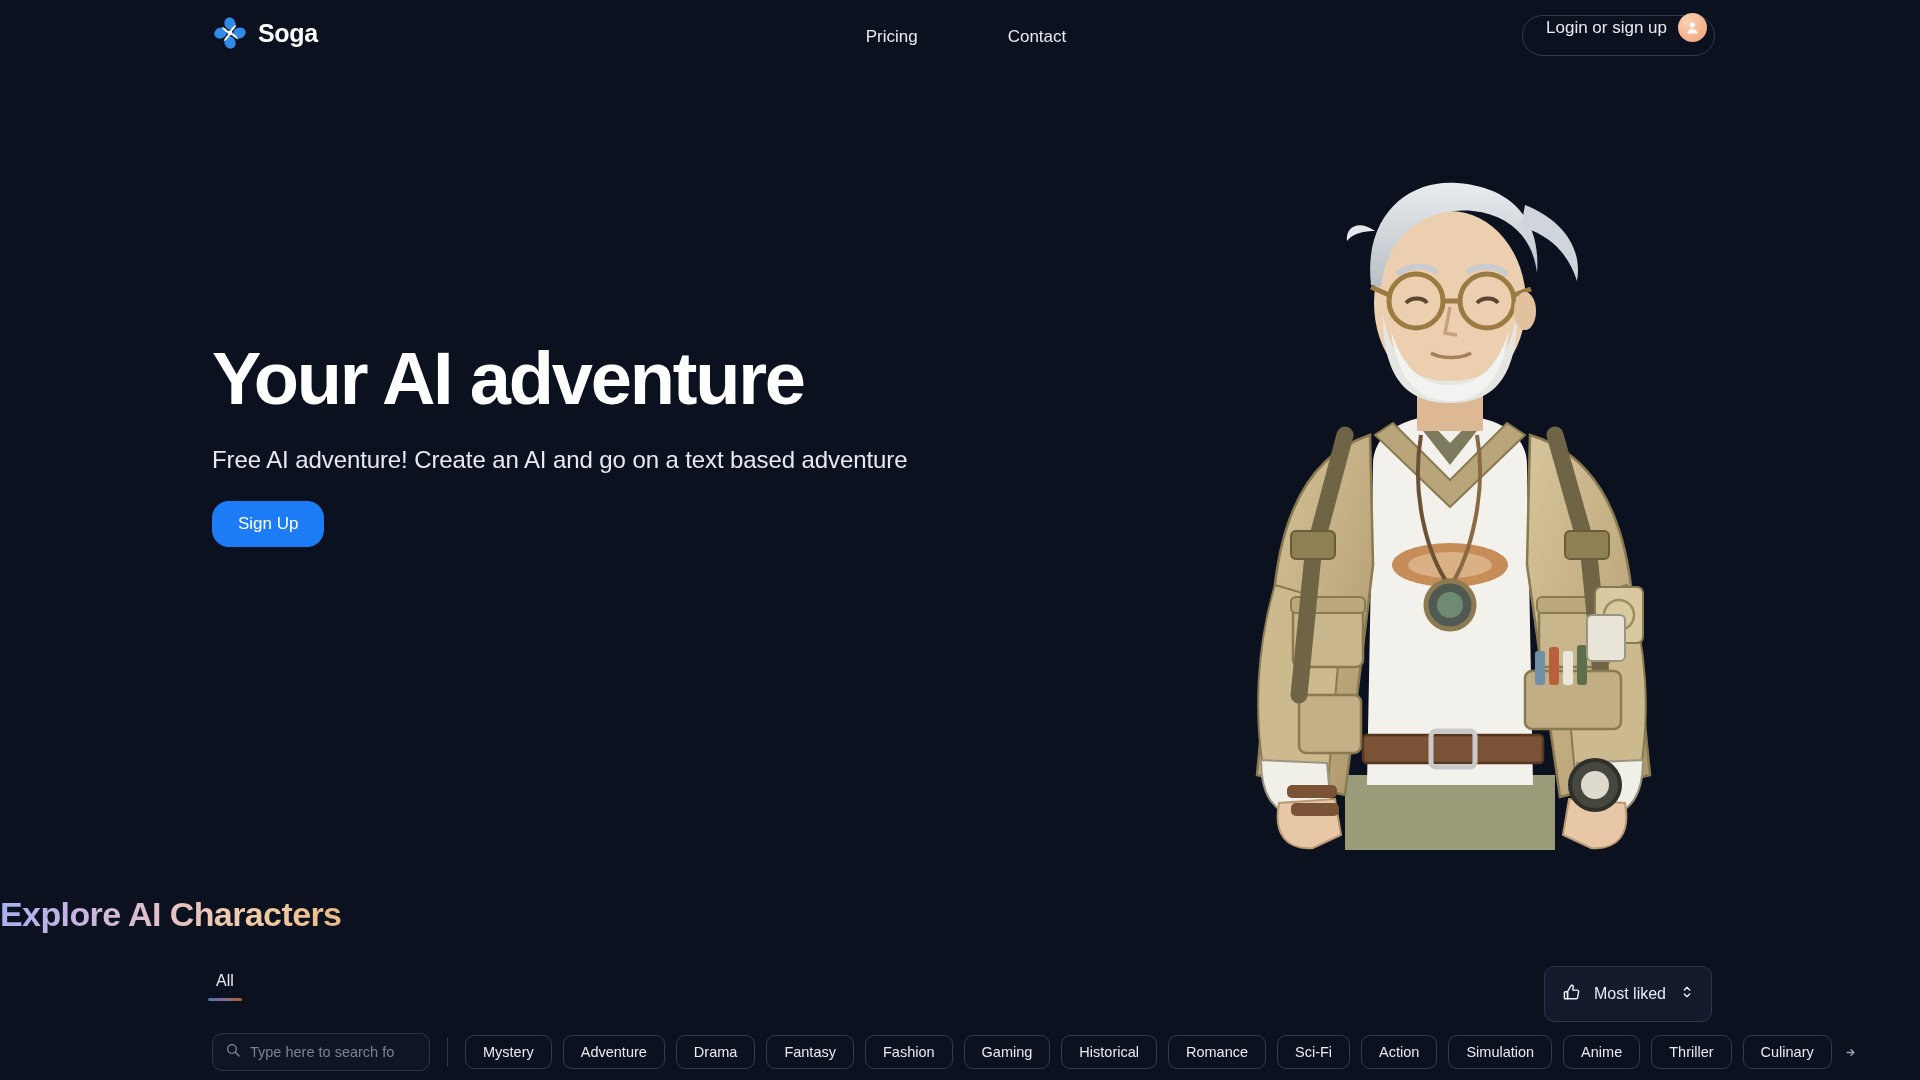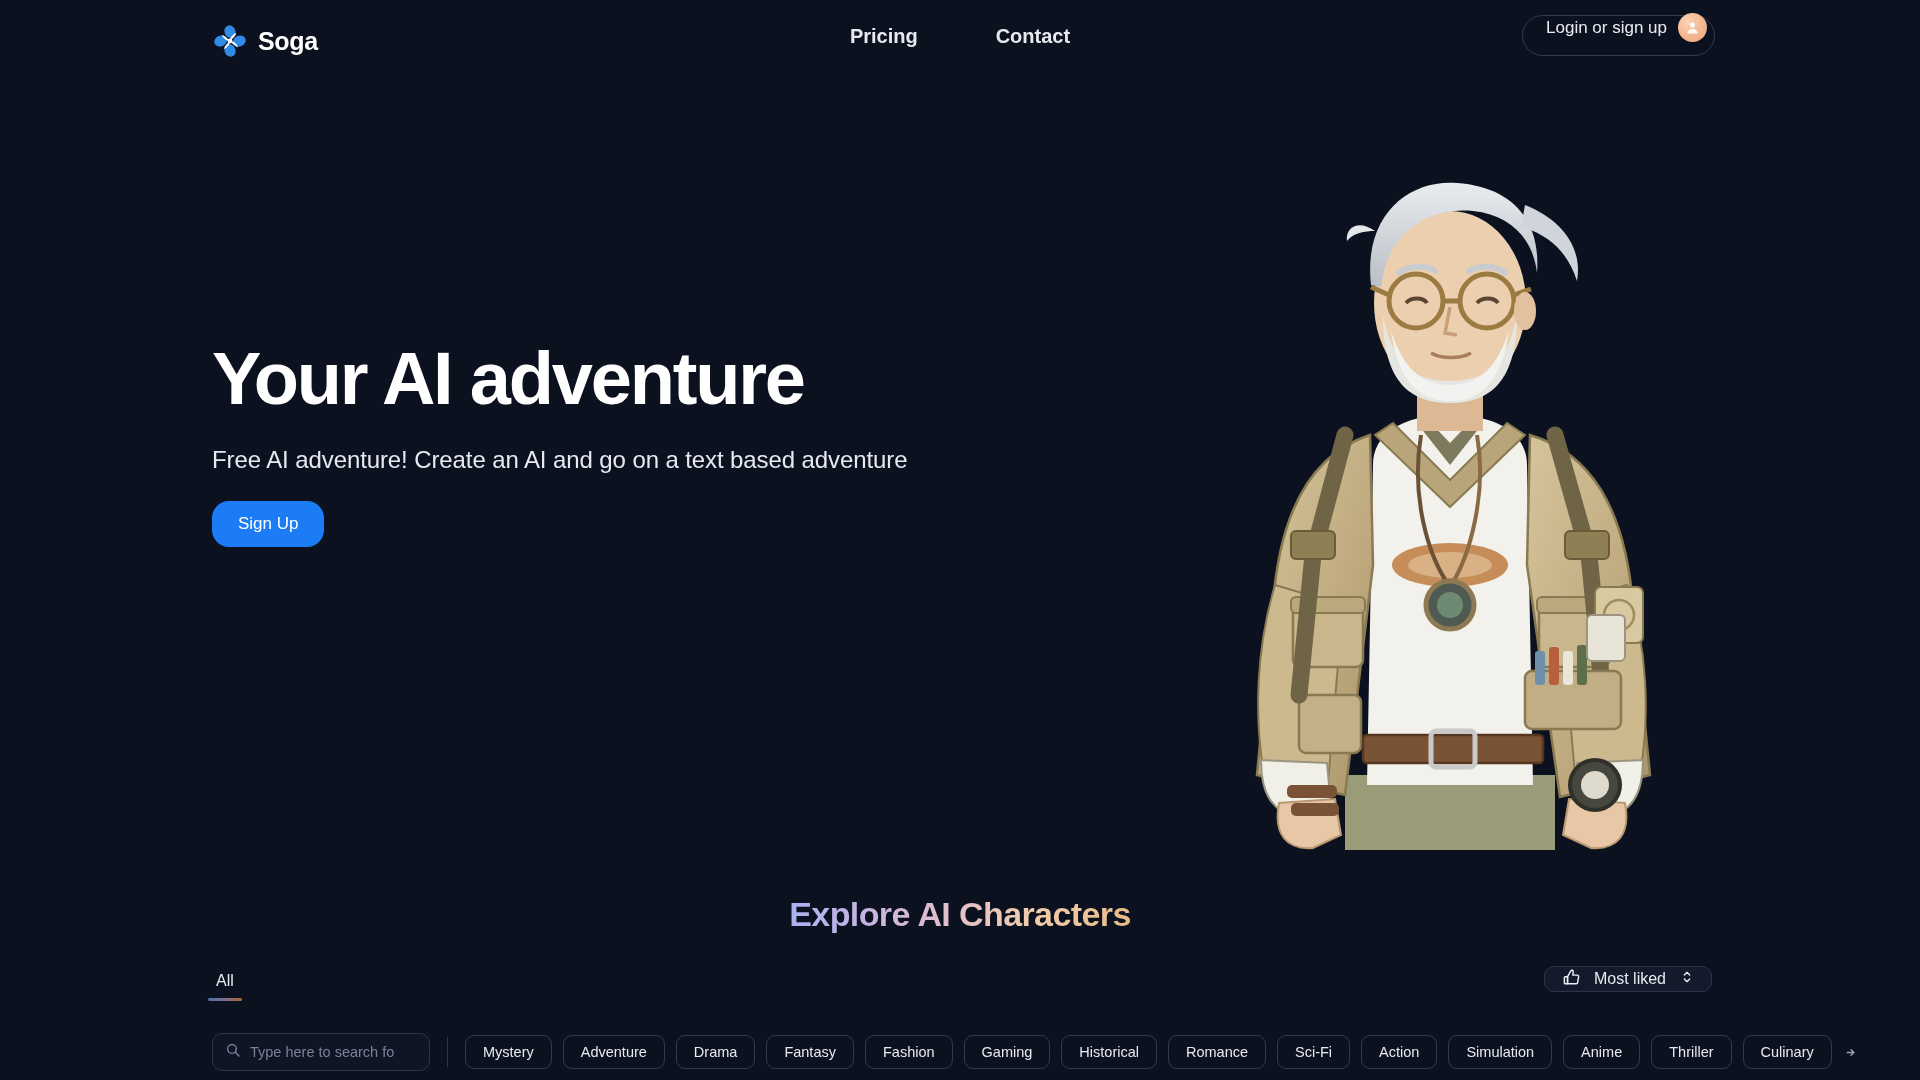--- a/index.html
+++ b/index.html
@@ -10,35 +10,35 @@
     overflow: hidden;
   }
   .page { position: relative; width: 1920px; height: 1080px; background: #0c1120; }
 
   
   .header {
     position: absolute; top: 0; left: 0; width: 1920px; height: 73px;
     display: flex; align-items: center;
   }
   .brand {
-    position: absolute; left: 213px; top: 24px;
+    position: absolute; left: 213px; top: 16px;
     display: flex; align-items: center; gap: 11px;
   }
   .logo-mark { width: 34px; height: 34px; position: relative; display: block; }
   .brand-name {
     color: #ffffff; font-size: 25px; font-weight: bold; letter-spacing: -0.3px;
   }
   .nav-center {
     position: absolute; left: 0; top: 0; width: 1920px; height: 73px;
     display: flex; align-items: center; justify-content: center; gap: 78px;
     pointer-events: none;
   }
   .nav-link {
-    color: #e8eaf0; font-size: 20px; pointer-events: auto; cursor: pointer;
-    text-decoration: none; font-weight: 700;
+    color: #e8eaf0; font-size: 17px; pointer-events: auto; cursor: pointer;
+    text-decoration: none; font-weight: 400; margin-left: 12px;
   }
   .login-pill {
     position: absolute; right: 205px; top: 15px;
     height: 41px; display: flex; align-items: center; gap: 11px;
     padding: 0 7px 16px 23px;
     border: 1px solid #333b4d; border-radius: 22px;
     background: transparent; cursor: pointer;
   }
   .login-label { color: #e9ebf1; font-size: 17px; white-space: nowrap; }
   .avatar {
@@ -74,21 +74,21 @@
     padding: 13px 26px; border: none; border-radius: 17px; cursor: pointer;
     font-family: "Liberation Sans", sans-serif;
   }
   .hero-art {
     position: absolute; left: 1195px; top: 62px; width: 510px; height: 715px;
   }
   .hero-art svg { display: block; width: 100%; height: 100%; }
 
   
   .explore-title {
-    position: absolute; left: 0; top: 895px; width: 1920px; text-align: center;
+    position: absolute; left: 0; top: 895px; width: 1920px; text-align: left;
     font-size: 34px; font-weight: bold; letter-spacing: -0.6px;
   }
   .explore-title span {
     background: linear-gradient(93deg, #a9b2ef 0%, #c5b4e2 22%, #e3bfc9 47%, #f0cdaa 72%, #e9bb87 100%);
     -webkit-background-clip: text; background-clip: text; color: transparent;
     -webkit-text-fill-color: transparent;
   }
 
   .tabs-row {
     position: absolute; left: 212px; top: 972px; width: 1500px; height: 46px;
@@ -98,21 +98,21 @@
     color: #e8eaf0; font-size: 16px; padding: 0 4px 11px 4px; cursor: pointer;
   }
   .tab.active::after {
     content: ""; position: absolute; left: -4px; right: -4px; bottom: 0; height: 3px;
     background: linear-gradient(90deg, #4a6ea8 0%, #7b6f95 45%, #a4682f 100%);
     border-radius: 2px;
   }
 
   .sort-pill {
     position: absolute; right: 208px; top: 966px;
-    height: 26px; display: flex; align-items: center; gap: 13px;
+    height: 56px; display: flex; align-items: center; gap: 13px;
     padding: 0 16px 0 17px;
     border: 1px solid #2c3547; border-radius: 10px;
     background: #131a2b; cursor: pointer;
   }
   .sort-label { color: #e8eaf0; font-size: 16px; white-space: nowrap; }
 
   .filter-row {
     position: absolute; left: 212px; top: 1030px; width: 1700px; height: 44px;
     display: flex; align-items: center; gap: 0;
   }

